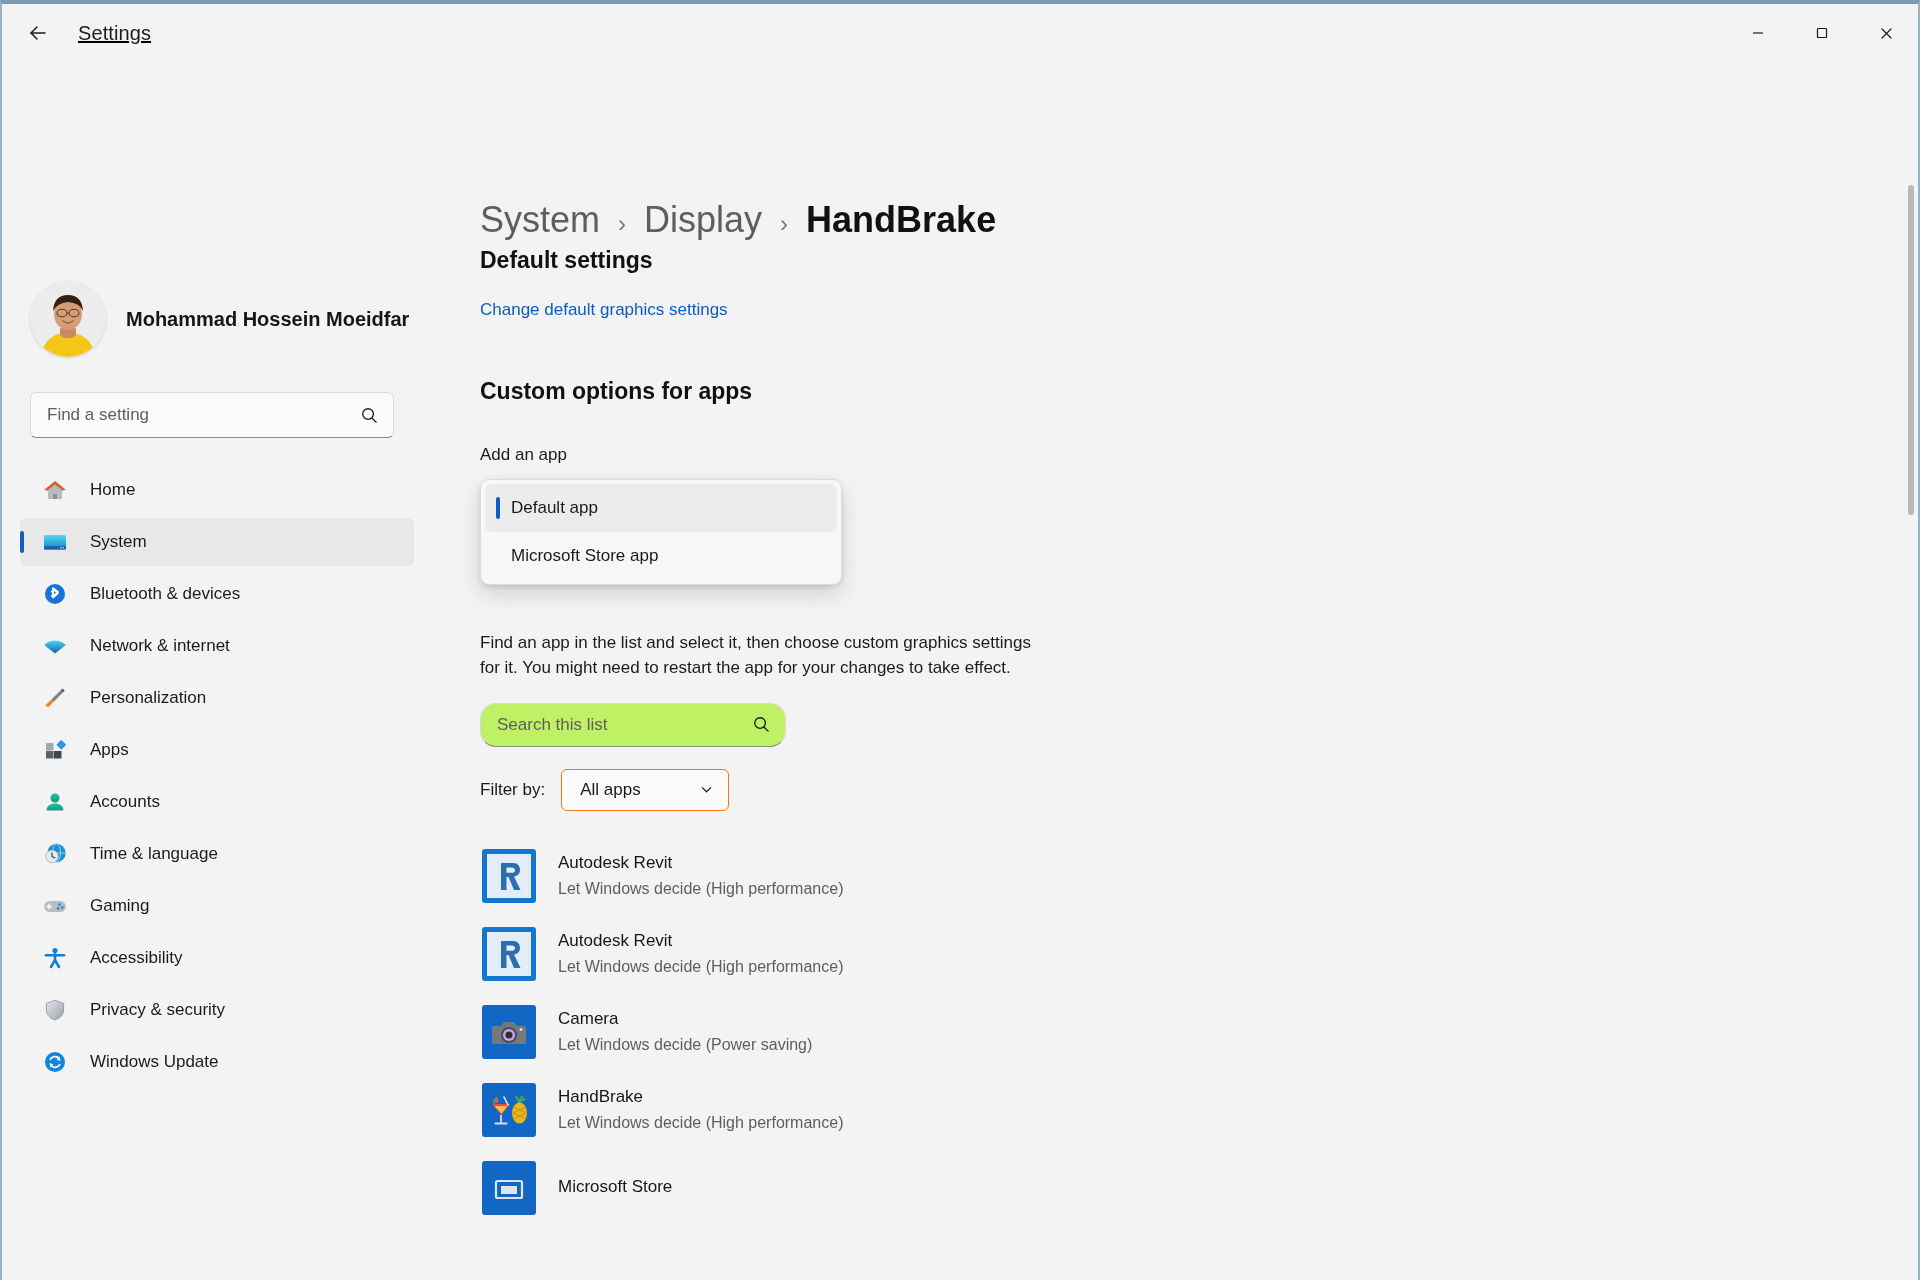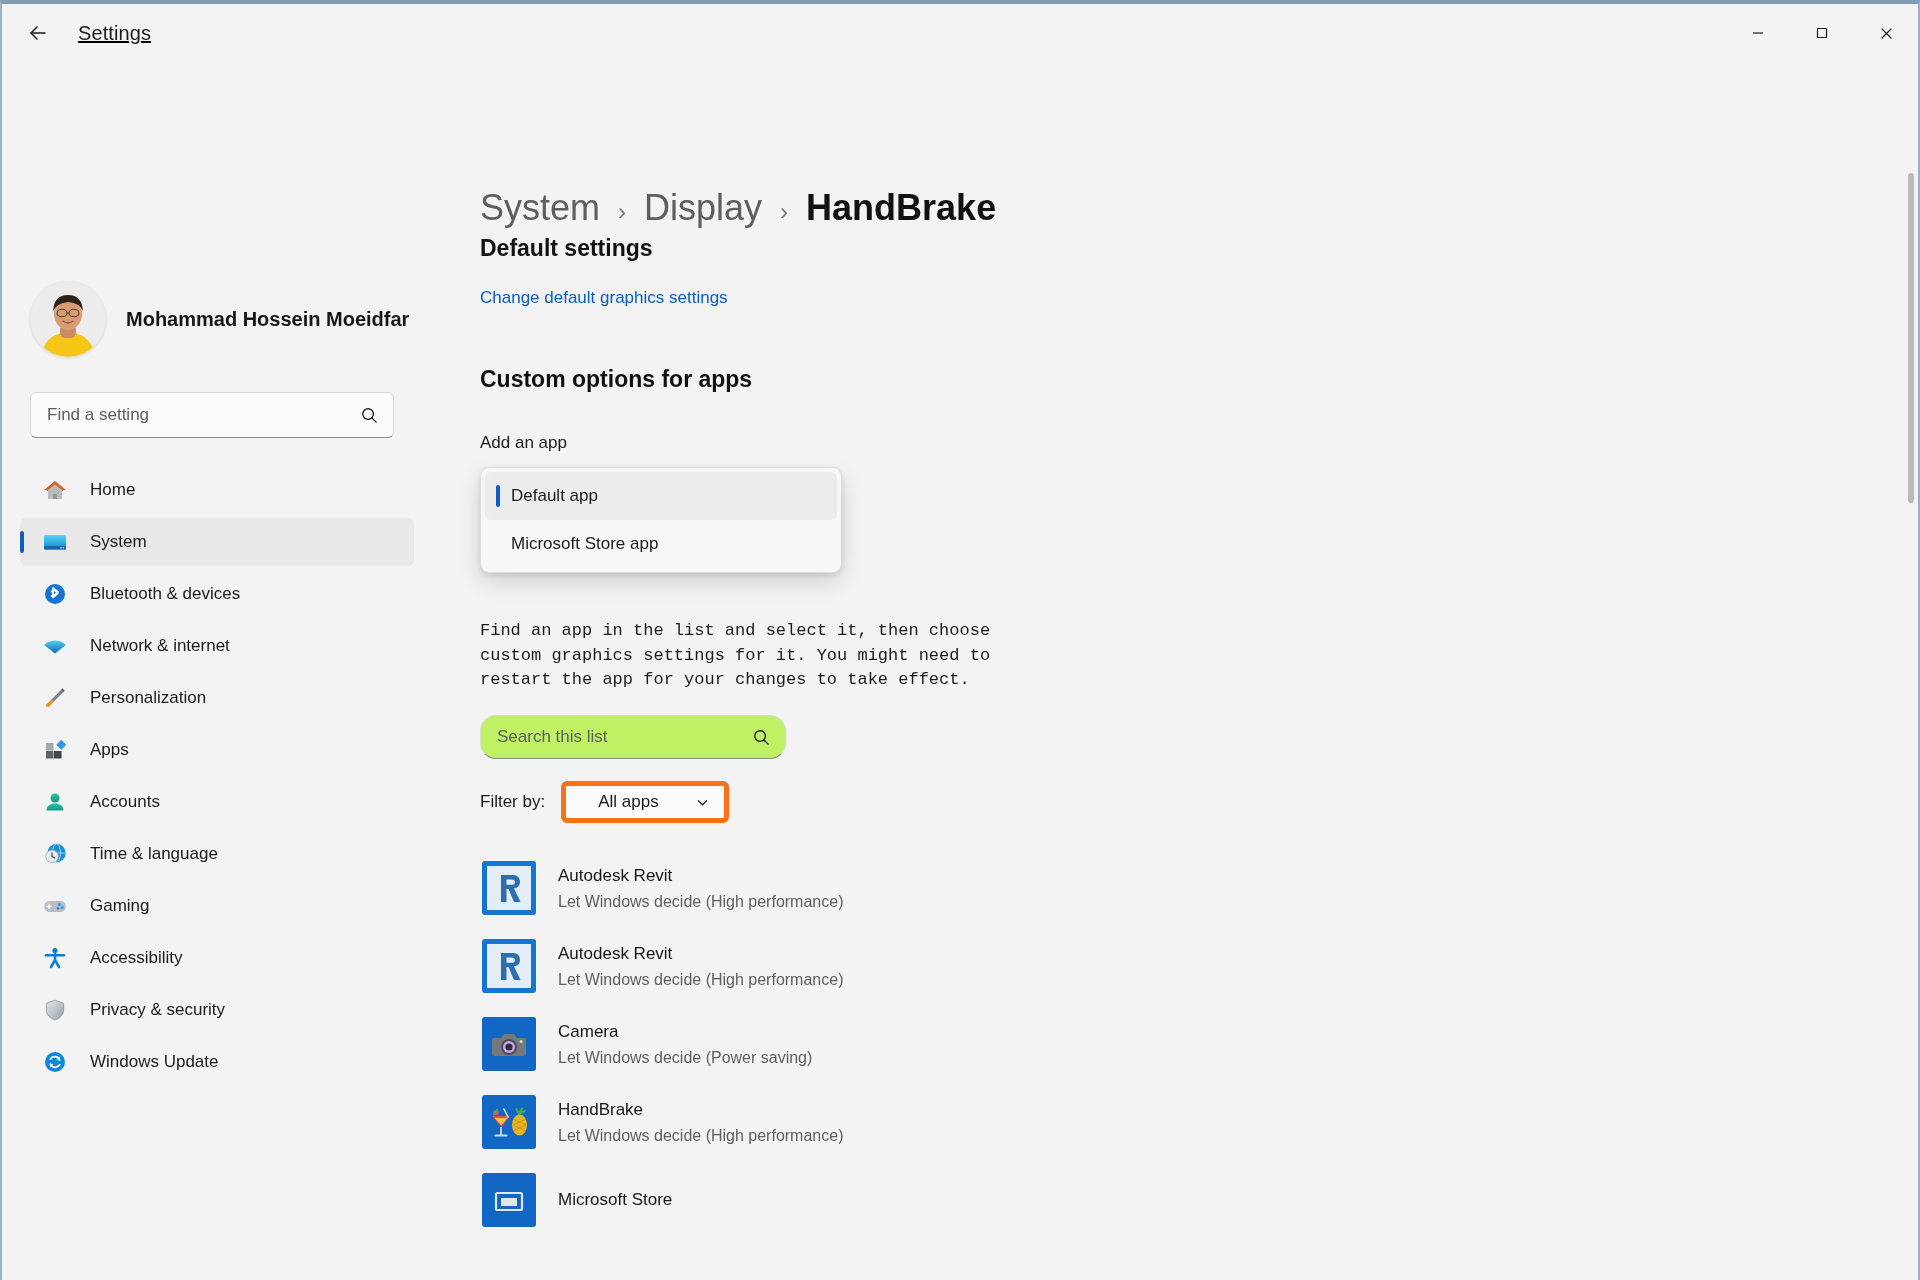--- a/index.html
+++ b/index.html
@@ -254,21 +254,20 @@
     border-radius: 2px;
     background: #0f5fc2;
   }
 
   #help-text {
     margin-top: 46px;
     font-size: 17px;
     line-height: 1.47;
     color: #1b1b1b;
     max-width: 560px;
-    font-family: Liberation Mono, monospace;
   }
 
   #list-search-wrap {
     margin-top: 22px;
     width: 306px;
     height: 44px;
     background: #bef264;
     border: 1px solid #d9d9d9;
     border-bottom: 1px solid #8a8a8a;
     border-radius: 16px;
@@ -292,26 +291,26 @@
   }
   #filter-label {
     font-size: 17px;
     color: #1b1b1b;
     margin-right: 16px;
   }
   #filter-select {
     width: 168px;
     height: 42px;
     background: #fbfbfb;
-    border: 5px solid #f97316;
+    border: 1px solid #f97316;
     border-radius: 6px;
     display: flex;
     align-items: center;
     justify-content: space-between;
-    padding: 0 14px 0 32px;
+    padding: 0 14px 0 18px;
     cursor: pointer;
     font-size: 17px;
     color: #1b1b1b;
   }
 
   #app-list { margin-top: 26px; }
   .app-row {
     display: flex;
     align-items: center;
     height: 78px;

